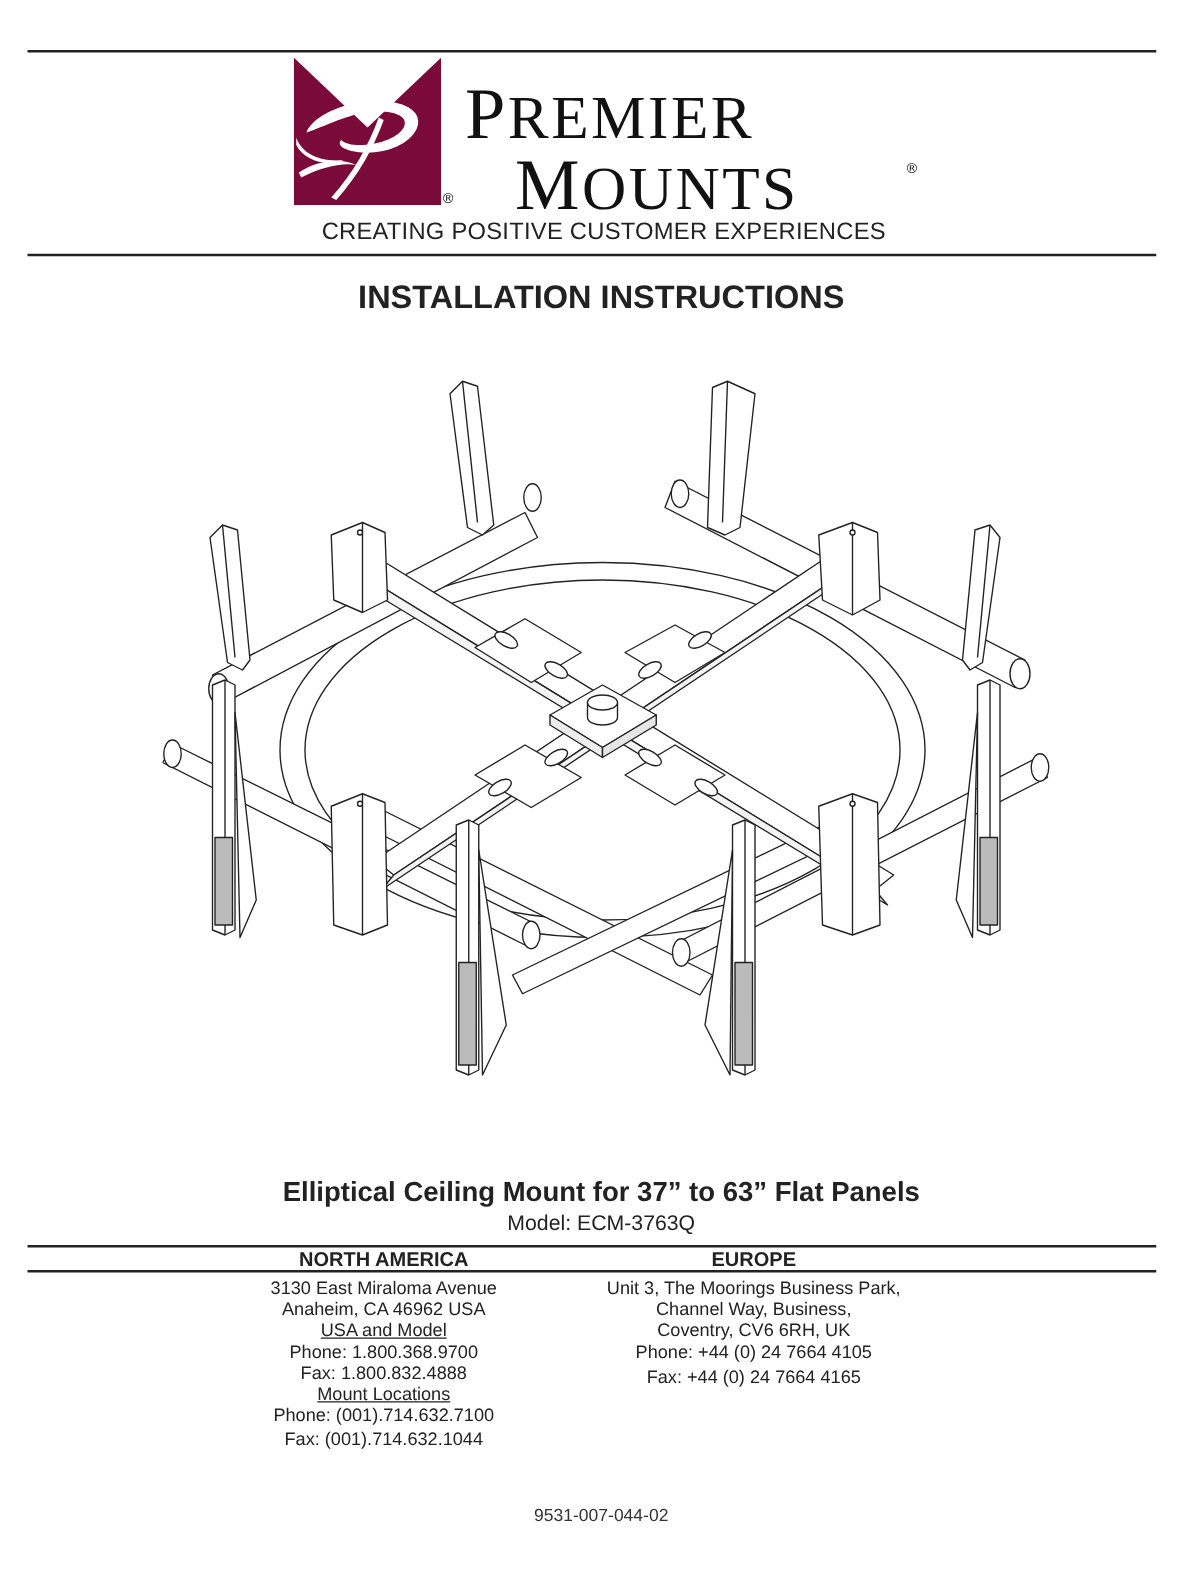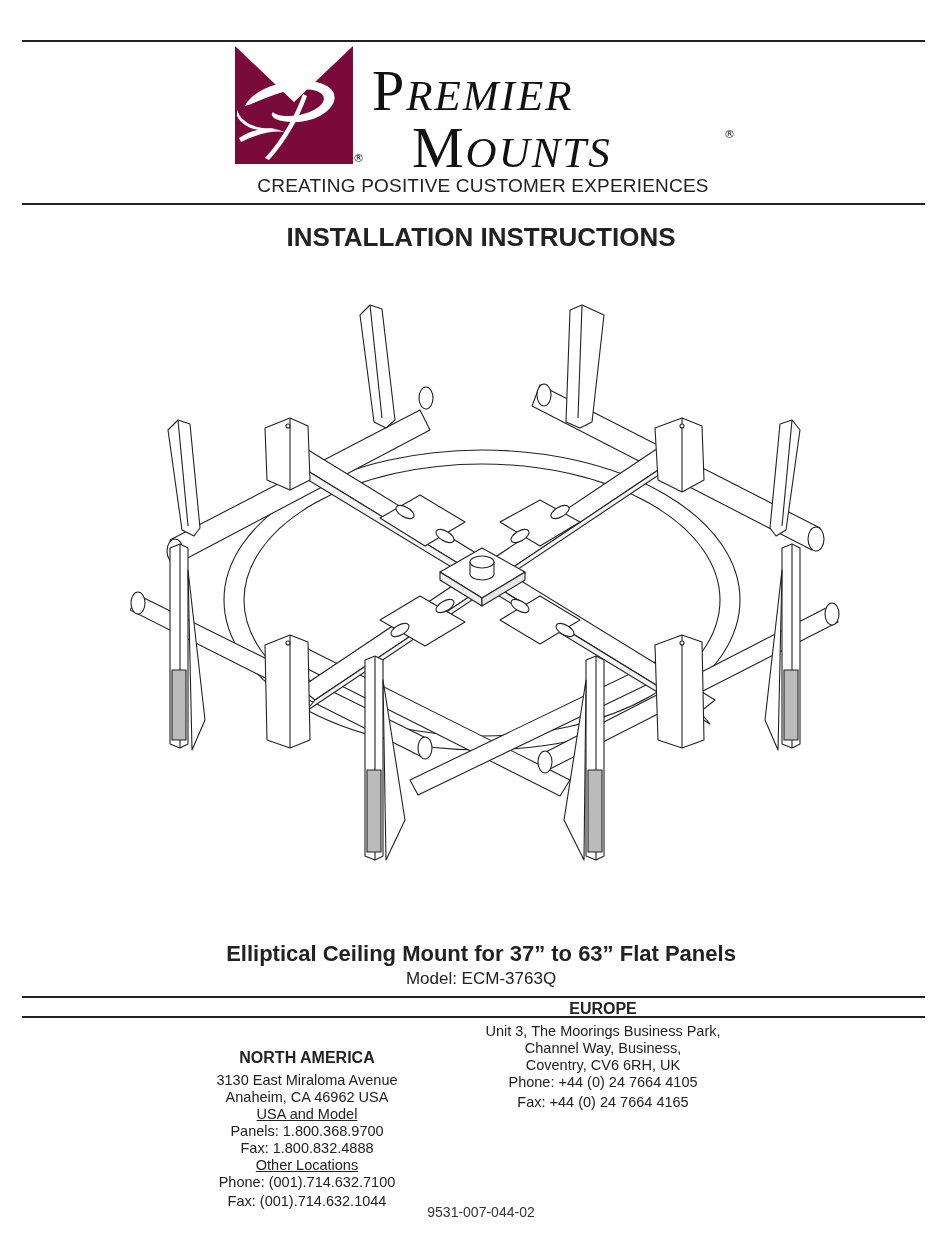--- a/index.html
+++ b/index.html
@@ -2,30 +2,30 @@
 <html><head>
   <meta charset="utf-8">
   <style>
     html, body { margin: 0; padding: 0; background: #ffffff; }
     body { width: 950px; height: 1259px; position: relative; overflow: hidden; color: #222; font-family: "Liberation Sans", sans-serif; }
     .rule { position: absolute; left: 22px; width: 903px; height: 2px; background: #222; }
     .logo-mark { position: absolute; left: 235px; top: 46px; width: 118px; height: 118px; }
     .reg-small { position: absolute; font-size: 11px; font-family: "DejaVu Sans", sans-serif; color: #222; }
     .brand { position: absolute; font-family: "Liberation Serif", serif; color: #111; letter-spacing: 2px; line-height: 1; }
     .brand .big { font-size: 58px; }
-    .brand .small { font-size: 43px; font-style: italic; }
+    .brand .small { font-size: 49px; }
     .tagline { position: absolute; left: 0; width: 950px; top: 175px; text-align: center; font-size: 19px; color: #222; letter-spacing: 0.2px; }
     .doc-title { position: absolute; left: 0; width: 962px; top: 222px; text-align: center; font-size: 26px; font-weight: bold; color: #222; }
     .drawing { position: absolute; left: 130px; top: 300px; width: 710px; height: 570px; }
     .product-title { position: absolute; left: 0; width: 962px; top: 941px; text-align: center; font-size: 22px; font-weight: bold; color: #222; }
     .model { position: absolute; left: 0; width: 962px; top: 969px; text-align: center; font-size: 17px; color: #222; }
     .col { position: absolute; text-align: center; font-size: 14.5px; line-height: 17px; color: #222; }
     .col .head { font-weight: bold; font-size: 16px; margin-bottom: 6px; height: 17px; }
     .col .u { text-decoration: underline; }
-    .col.na { left: 207px; width: 200px; top: 1049px; }
+    .col.na { left: 207px; width: 200px; top: 1000px; }
     .col.eu { left: 472px; width: 262px; top: 1000px; }
     .docnum { position: absolute; left: 0; width: 962px; top: 1204px; text-align: center; font-size: 14px; color: #333; }
   </style>
 </head>
 <body>
 
 <div class="rule" style="top:40px;"></div>
 
 <div class="logo-mark">
   <svg width="118" height="118" viewBox="0 0 118 118">
@@ -174,23 +174,23 @@
 <div class="model">Model: ECM-3763Q</div>
 
 <div class="rule" style="top:996px;"></div>
 <div class="rule" style="top:1016px;"></div>
 
 <div class="col na">
   <div class="head">NORTH AMERICA</div>
   <div>3130 East Miraloma Avenue</div>
   <div>Anaheim, CA 46962 USA</div>
   <div class="u">USA and Model</div>
-  <div>Panels: 1.800.368.9700</div>
+  <div>Phone: 1.800.368.9700</div>
   <div>Fax: 1.800.832.4888</div>
-  <div class="u">Other Locations</div>
+  <div class="u">Mount Locations</div>
   <div>Phone: (001).714.632.7100</div>
   <div style="margin-top:2px;">Fax: (001).714.632.1044</div>
 </div>
 
 <div class="col eu">
   <div class="head">EUROPE</div>
   <div>Unit 3, The Moorings Business Park,</div>
   <div>Channel Way, Business,</div>
   <div>Coventry, CV6 6RH, UK</div>
   <div>Phone: +44 (0) 24 7664 4105</div>

